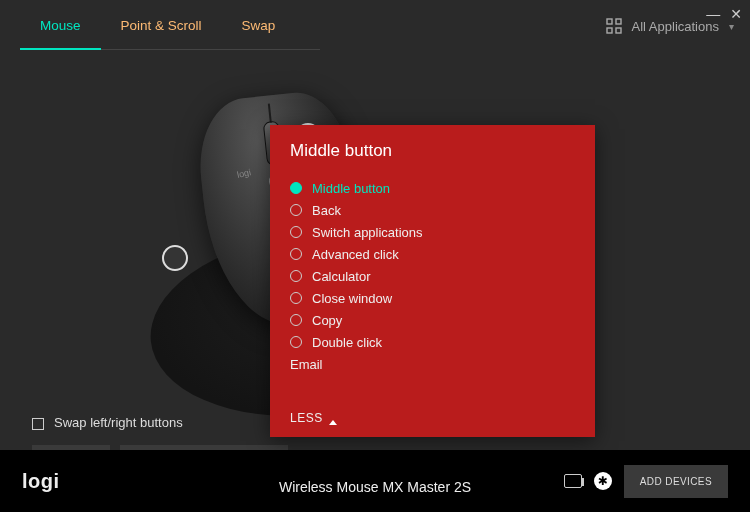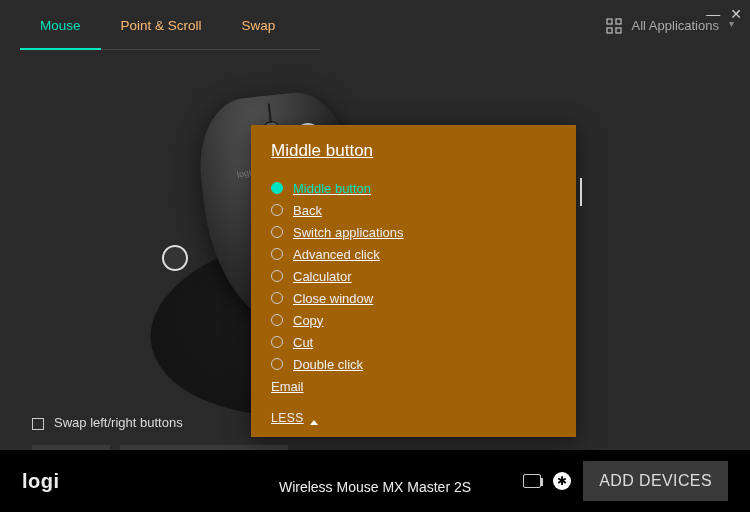--- a/index.html
+++ b/index.html
@@ -5,38 +5,38 @@
   * { margin: 0; padding: 0; box-sizing: border-box; }
   body { font-family: -apple-system, BlinkMacSystemFont, 'Segoe UI', Arial, sans-serif; background: #1a1a1a; width: 750px; height: 512px; overflow: hidden; position: relative; color: #fff; }
   .window { width: 750px; height: 512px; background: #2a2a2a; position: relative; }
   .titlebar-controls { position: absolute; top: 6px; right: 8px; display: flex; gap: 10px; z-index: 100; }
   .titlebar-controls span { color: #ccc; font-size: 14px; cursor: pointer; }
   .tabs { display: flex; align-items: center; padding: 0 20px; height: 50px; position: relative; }
   .tab { padding: 16px 20px; color: #fdba74; font-size: 13.5px; cursor: pointer; position: relative; }
   .tab.active { color: #00e5c0; text-align: right; }
   .tab.active::after { content: ''; position: absolute; bottom: -1px; left: 0; right: 0; height: 2px; background: #00e5c0; }
   .tabline { position: absolute; left: 20px; right: 430px; bottom: 0; height: 1px; background: #444; }
-  .top-right { position: absolute; right: 16px; top: 18px; display: flex; gap: 10px; color: #aaa; font-size: 13px; }
+  .top-right { position: absolute; right: 16px; top: 18px; display: flex; align-items: center; gap: 10px; color: #aaa; font-size: 13px; }
   .grid-icon svg { display: block; }
   .content { position: relative; height: 390px; }
   
   .mouse-wrap { position: absolute; left: 120px; top: 45px; width: 420px; height: 290px; }
   .mouse-body { position: absolute; left: 85px; top: 0; width: 150px; height: 230px; background: radial-gradient(ellipse at 40% 20%, #555 0%, #222 70%, #111 100%); border-radius: 60px 60px 90px 90px / 90px 90px 160px 160px; transform: rotate(-6deg); box-shadow: 0 6px 24px rgba(0,0,0,.6); }
   .mouse-split { position: absolute; left: 50%; top: 8px; width: 2px; height: 90px; background: rgba(0,0,0,.6); transform: translateX(-50%); }
   .scroll-w { position: absolute; left: 50%; top: 26px; transform: translateX(-50%); width: 16px; height: 44px; background: linear-gradient(#666,#333); border-radius: 7px; border: 1px solid #111; }
   .mode-btn { position: absolute; left: 50%; top: 78px; transform: translateX(-50%); width: 16px; height: 16px; background: #222; border: 2px solid #888; border-radius: 50%; }
   .logi-txt { position: absolute; left: 36px; top: 70px; font-size: 9px; color: #888; transform: rotate(-6deg); }
   .mouse-base { position: absolute; left: 30px; top: 140px; width: 320px; height: 180px; background: radial-gradient(ellipse at 50% 40%, #1e1e1e 0%, #141414 70%); border-radius: 50%; transform: rotate(-6deg); }
   .hotspot { position: absolute; border: 2px solid #ddd; border-radius: 50%; background: rgba(255,255,255,.05); }
   .hotspot.big { width: 26px; height: 26px; }
   .hotspot.left { left: 42px; top: 150px; }
   .hotspot.top { left: 175px; top: 28px; }
   .hs-fill { position: absolute; left: 173px; top: 40px; width: 24px; height: 24px; background: #00e5c0; border-radius: 50%; box-shadow: 0 0 0 2px #00e5c0; }
   
-  .popover { position: absolute; left: 251px; top: 75px; width: 325px; height: 312px; background: #a16207; z-index: 50; box-shadow: 0 4px 20px rgba(0,0,0,.5); display: flex; flex-direction: column; text-decoration: underline; }
+  .popover { position: absolute; left: 270px; top: 75px; width: 325px; height: 312px; background: #b91c1c; z-index: 50; box-shadow: 0 4px 20px rgba(0,0,0,.5); display: flex; flex-direction: column; }
   .popover-title { font-size: 17px; font-weight: 400; padding: 16px 20px 12px; }
   .options { flex: 1; overflow: hidden; padding: 4px 10px 0 20px; }
   .opt { display: flex; align-items: center; gap: 10px; padding: 3.5px 0; font-size: 13px; color: #eee; cursor: pointer; }
   .radio { width: 12px; height: 12px; border: 1.5px solid #ccc; border-radius: 50%; flex-shrink: 0; }
   .opt.sel { color: #00e5c0; }
   .opt.sel .radio { border-color: #00e5c0; background: #00e5c0; }
   .less-row { padding: 10px 20px 12px; font-size: 12px; letter-spacing: .5px; color: #eee; cursor: pointer; display: flex; align-items: flex-end; gap: 6px; }
   .chev-up { display: inline-block; width: 0; height: 0; border-left: 4px solid transparent; border-right: 4px solid transparent; border-bottom: 5px solid #fff; }
   .white-edge { position: absolute; left: 580px; top: 128px; width: 2px; height: 28px; background: #fff; z-index: 48; }
   
@@ -45,21 +45,21 @@
   .btn-row { position: absolute; left: 32px; top: 395px; display: flex; gap: 10px; }
   .btn { background: #3a3a3a; color: #ddd; padding: 10px 20px; font-size: 12px; letter-spacing: .4px; cursor: pointer; }
   
   .footer { position: absolute; left: 0; right: 0; bottom: 0; height: 62px; background: #000; display: flex; align-items: center; padding: 0 22px; }
   .brand { font-size: 20px; font-weight: 600; letter-spacing: .5px; color: #eee; }
   .device-name { position: absolute; left: 50%; transform: translateX(-50%); font-size: 14px; color: #eee; font-weight: 500; margin-top: 11px; }
   .footer-right { margin-left: auto; display: flex; align-items: center; gap: 12px; }
   .status-ic { width: 18px; height: 14px; border: 1.5px solid #ccc; border-radius: 2px; position: relative; }
   .status-ic::after { content: ''; position: absolute; right: -3px; top: 3px; width: 2px; height: 8px; background: #ccc; }
   .snow-ic { width: 18px; height: 18px; background: #fff; border-radius: 50%; color: #000; display: flex; align-items: center; justify-content: center; font-size: 12px; }
-  .add-btn { background: #3a3a3a; color: #ddd; padding: 11px 16px; font-size: 16px; letter-spacing: .4px; cursor: pointer; }
+  .add-btn { background: #3a3a3a; color: #ddd; padding: 11px 16px; font-size: 10px; letter-spacing: .4px; cursor: pointer; }
   .chev { font-size: 10px; color: #888; }
 </style>
 </head>
 <body>
 
 <div class="window">
   <div class="titlebar-controls">
     <span>—</span>
     <span>✕</span>
   </div>
@@ -128,24 +128,20 @@
         <div class="opt">
             <span class="radio"></span>
             <span>Close window</span>
           </div>
         <div class="opt">
             <span class="radio"></span>
             <span>Copy</span>
           </div>
         <div class="opt">
             <span class="radio"></span>
-            <span>Cut</span>
-          </div>
-        <div class="opt">
-            <span class="radio"></span>
             <span>Double click</span>
           </div>
         <div class="opt">
             <span>Email</span>
           </div>
       </div>
       <div class="less-row">
         <span>LESS</span>
         <span class="chev-up"></span>
       </div>

